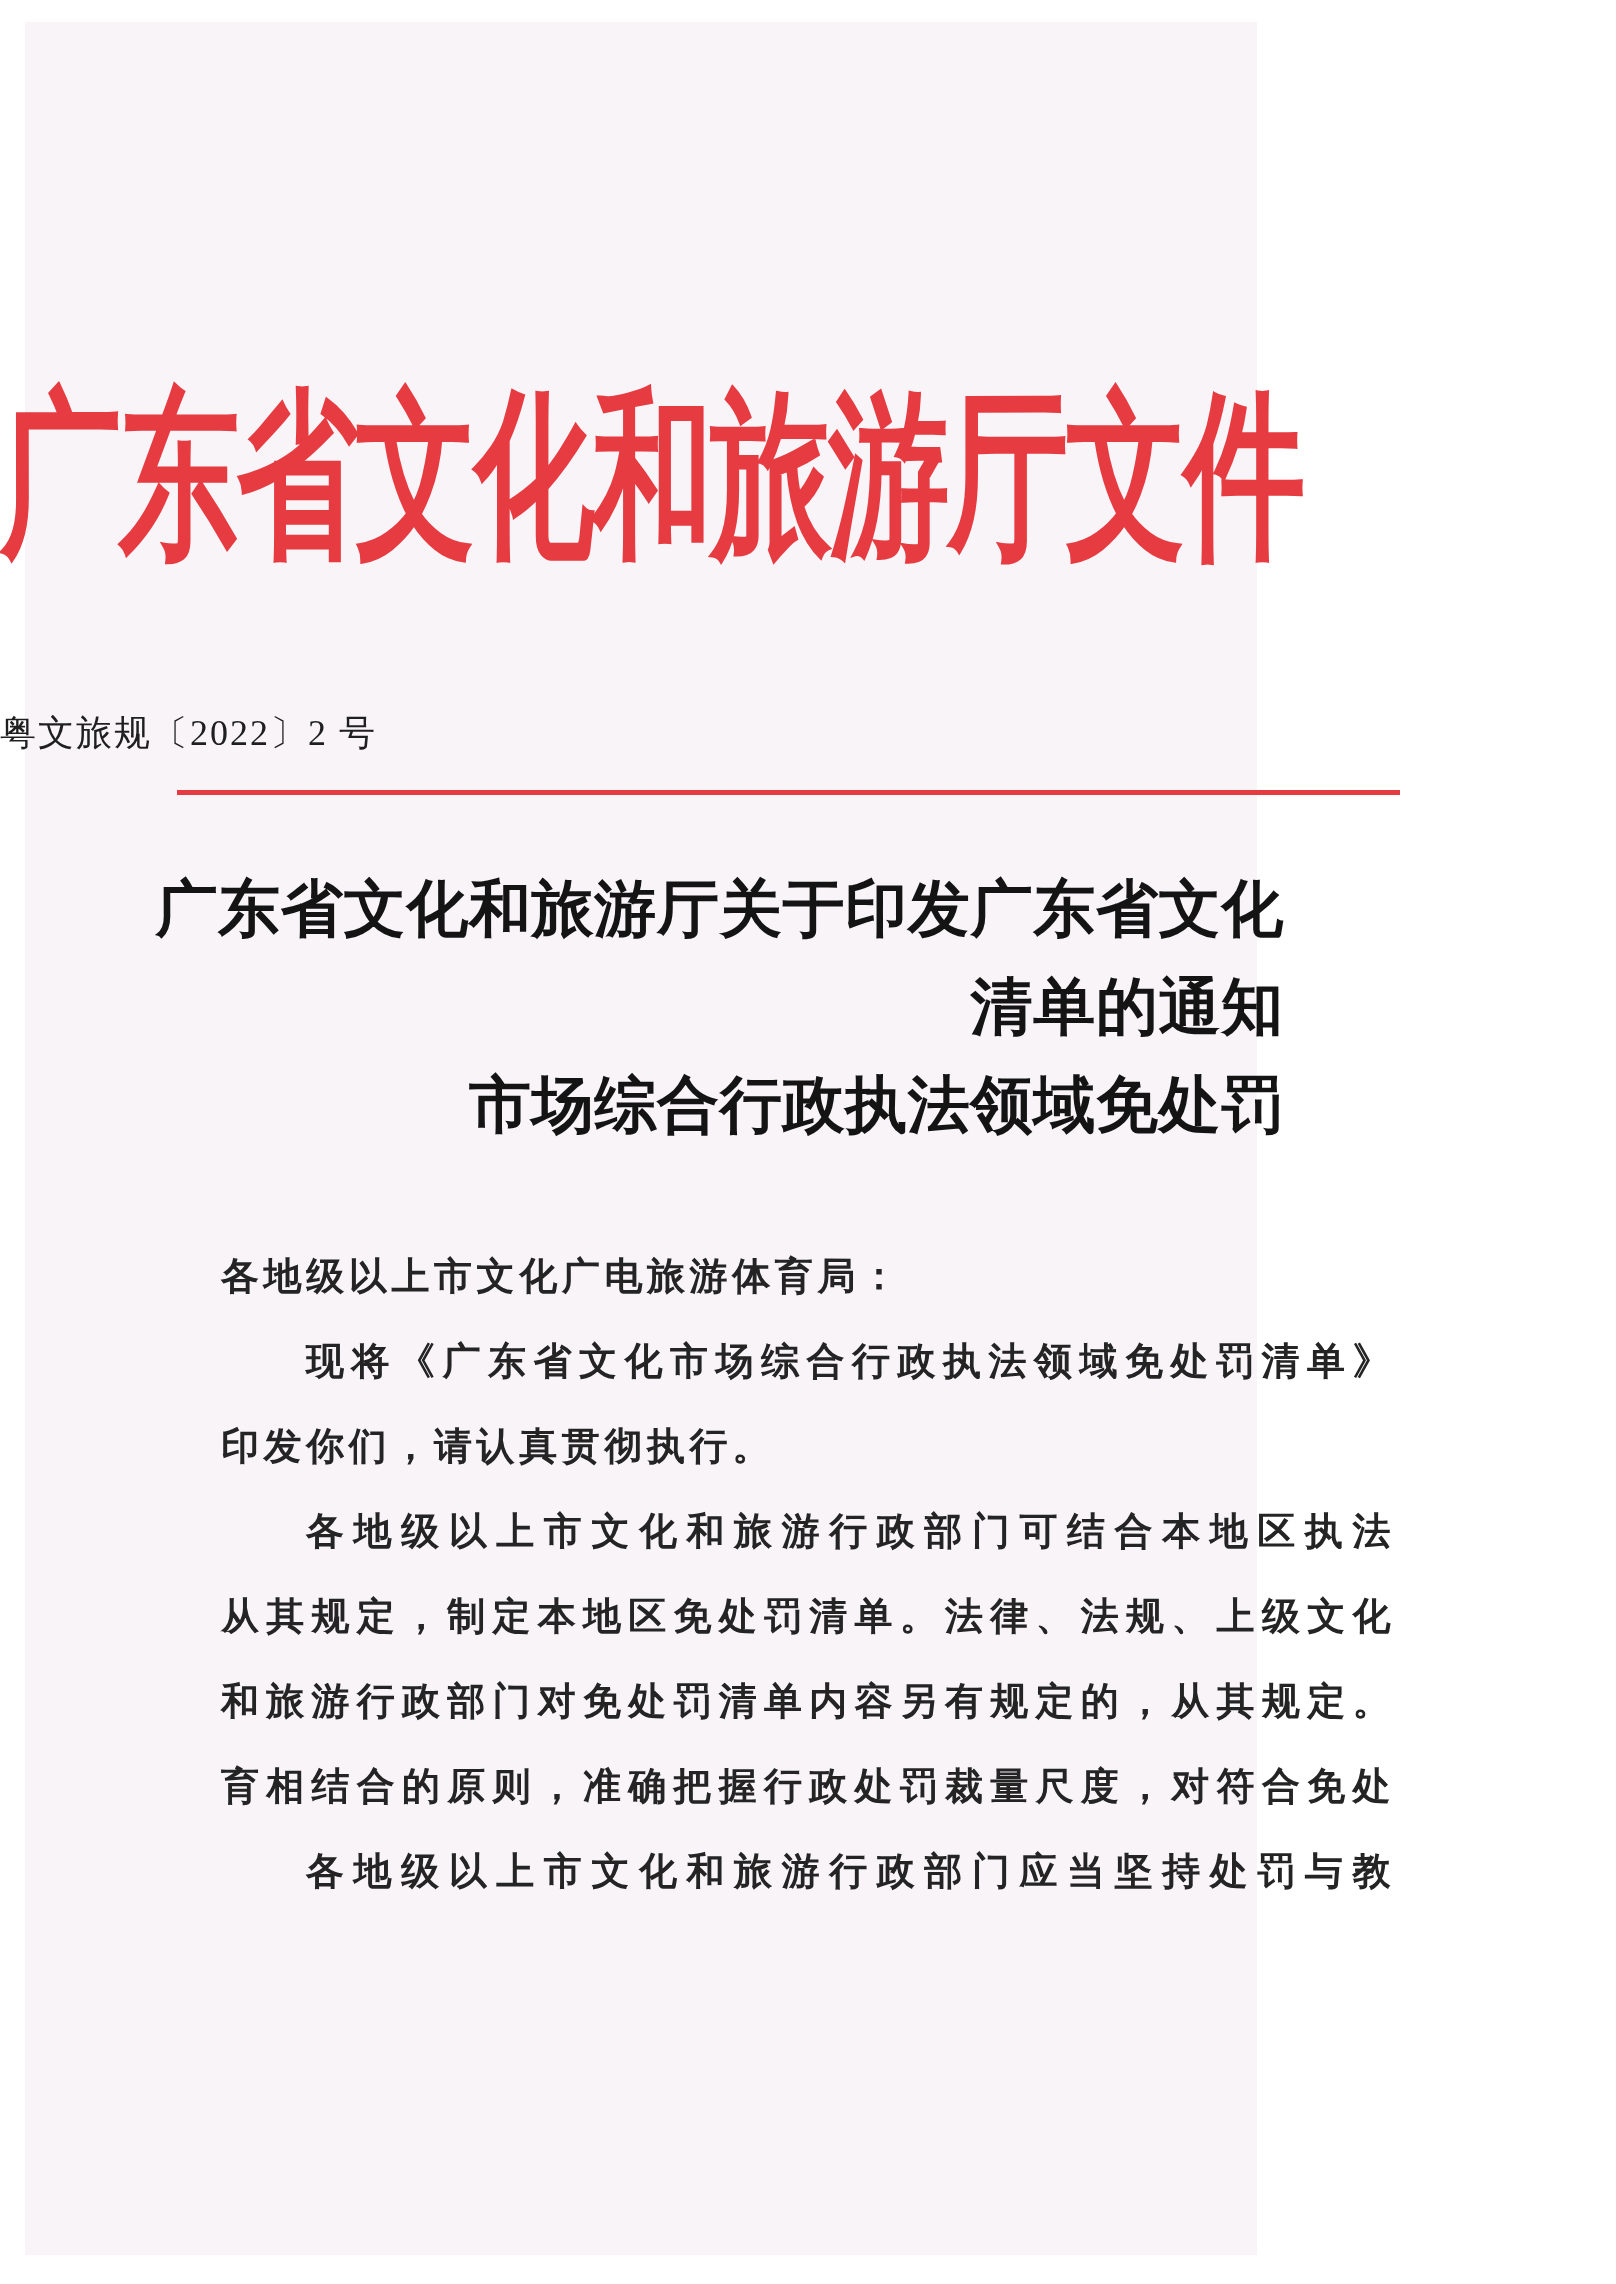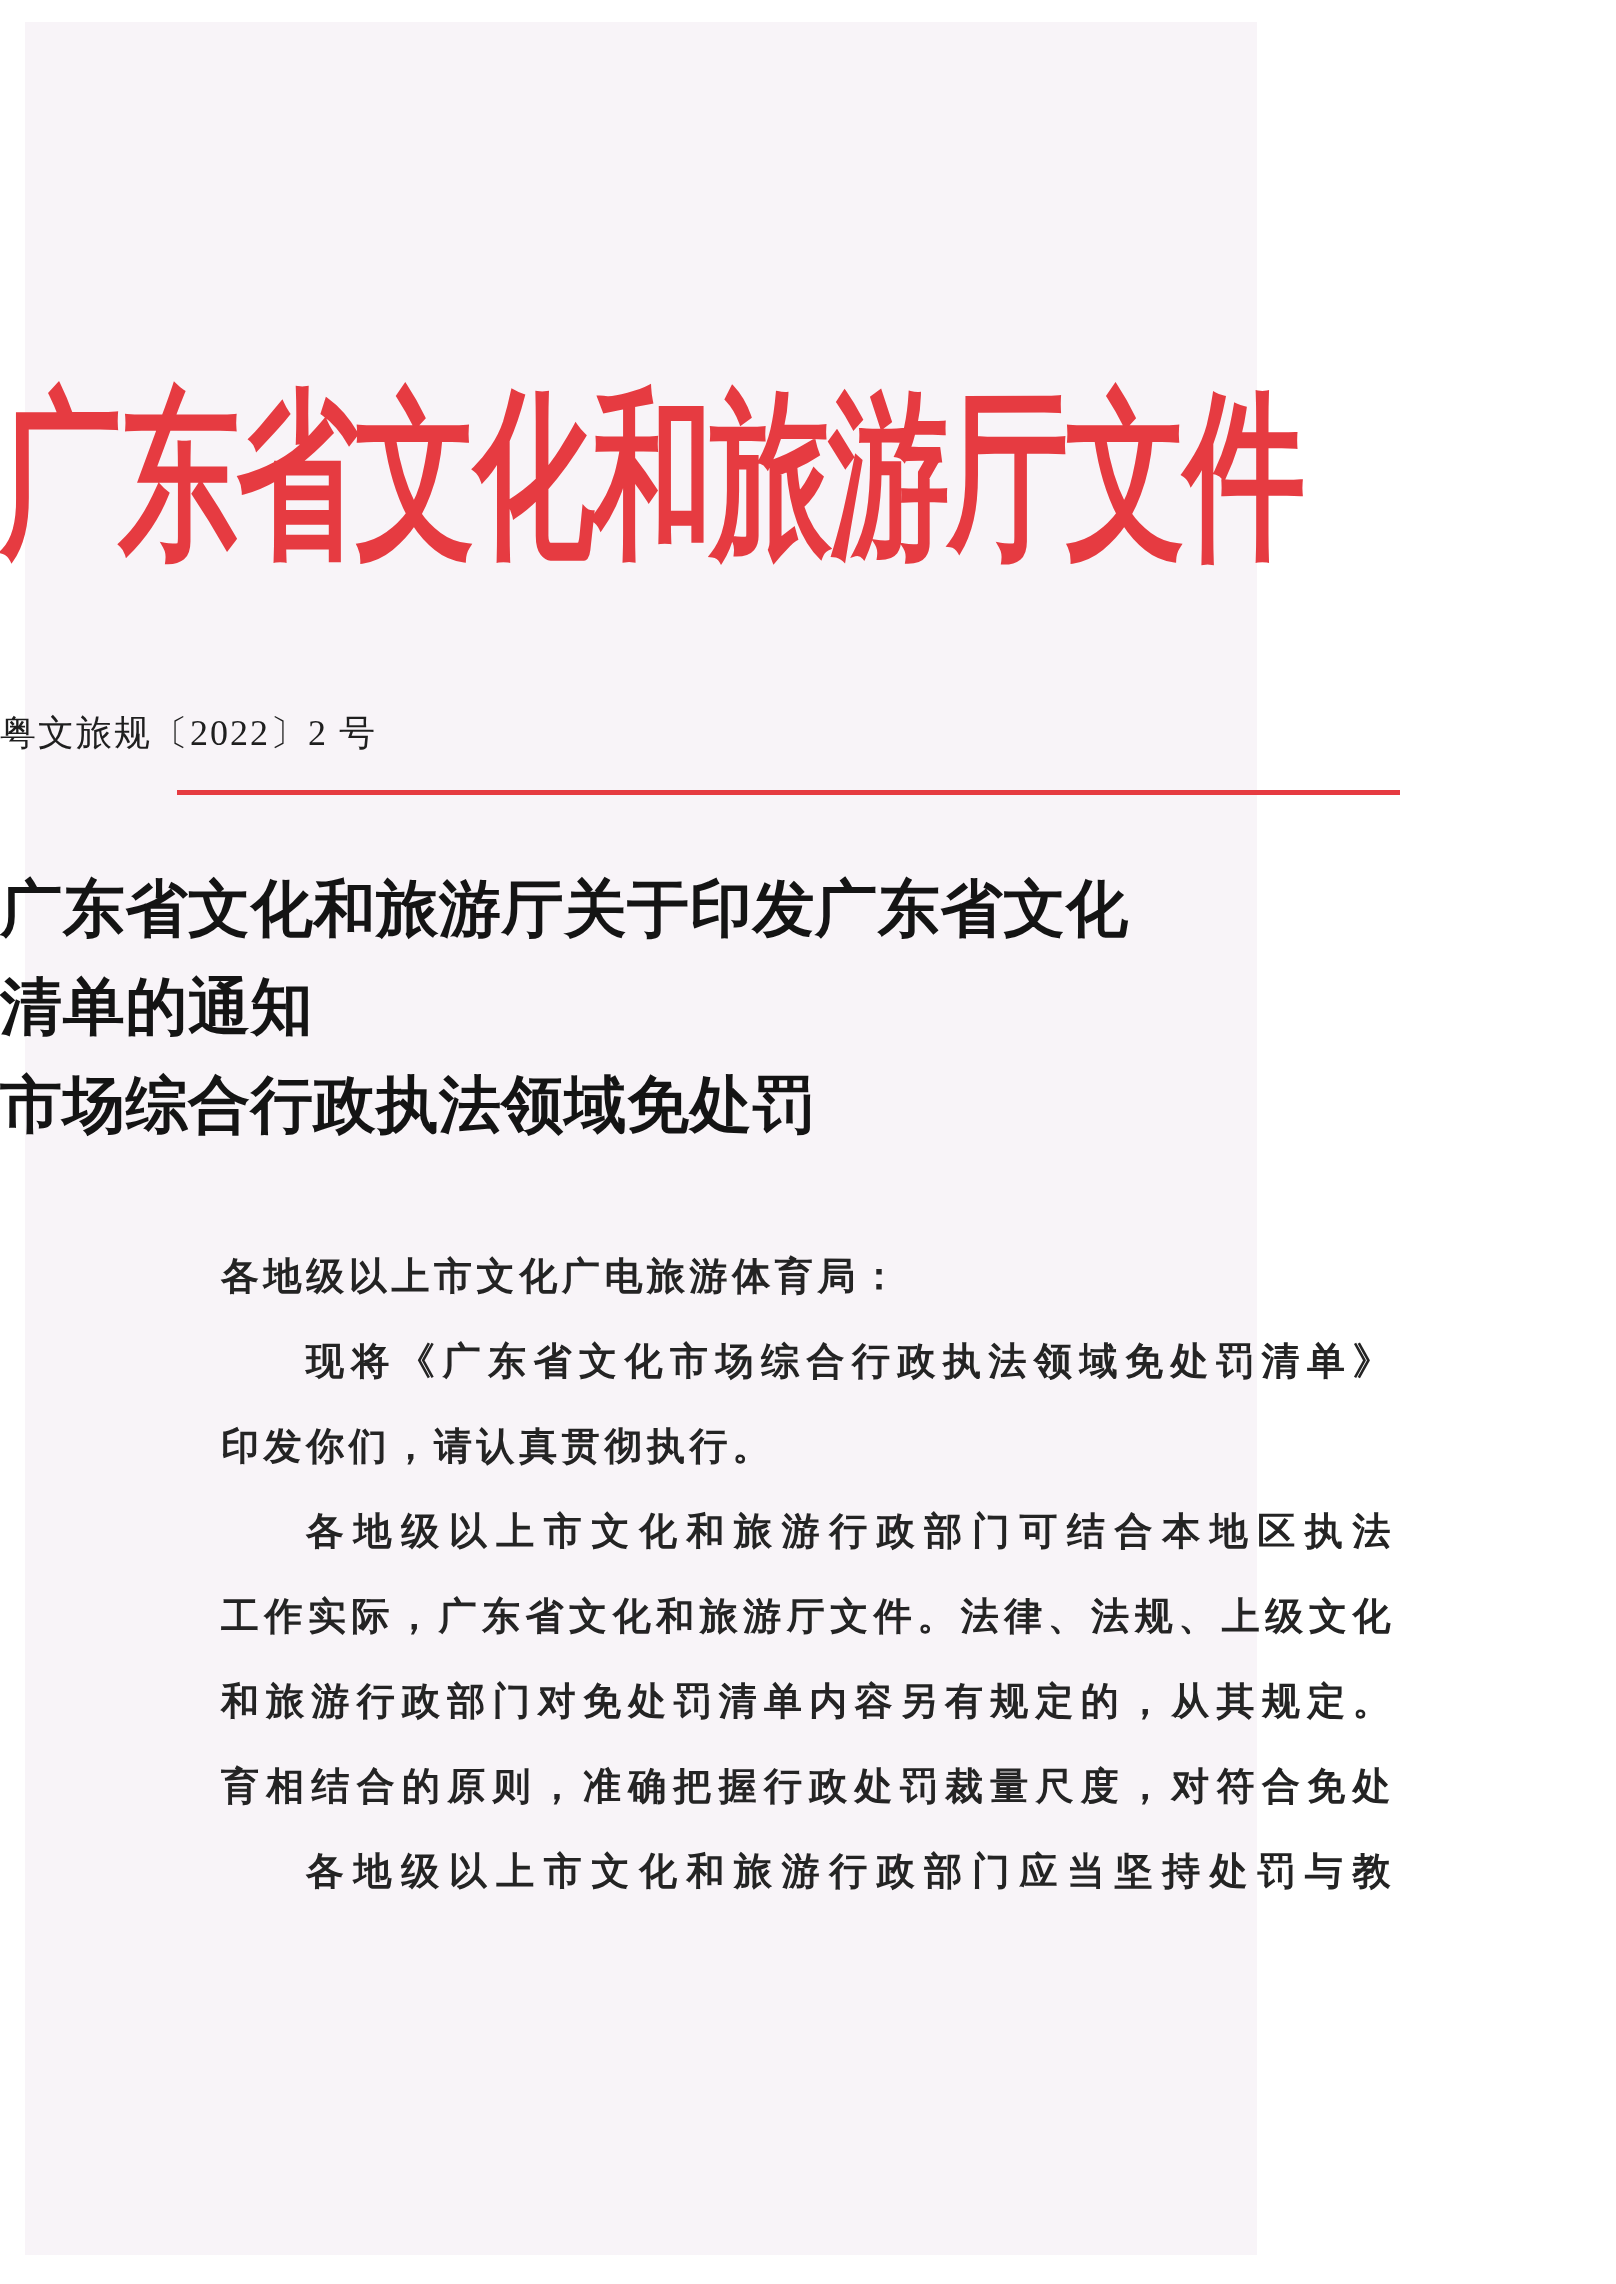--- a/index.html
+++ b/index.html
@@ -26,21 +26,21 @@
     position:absolute; top:709px; left:0; right:0;
     text-align:left; font-size:36px; letter-spacing:2px;
     color:#1f1f1f;
   }
   .red-rule {
     position:absolute; top:790px; left:177px;
     width:1223px; height:4.6px; background:var(--red);
   }
   .notice-title {
     position:absolute; top:860px; left:0; right:0;
-    text-align:left; font-weight:bold; font-size:62px;
+    text-align:right; font-weight:bold; font-size:62px;
     line-height:98px; color:#141414; letter-spacing:0.7px;
   }
   .body-block {
     position:absolute; top:1234px; left:221px; width:1174px;
     font-size:38px; line-height:85px; letter-spacing:4.6px; color:#242424;font-weight:bold;
   }
   .line { height:85px; }
   .line.justify { text-align:justify; text-align-last:justify; }
   .line.indent { text-indent:85px; }
 </style>
@@ -60,19 +60,19 @@
     <div>广东省文化和旅游厅关于印发广东省文化</div>
     <div>清单的通知</div>
     <div>市场综合行政执法领域免处罚</div>
   </div>
 
   <div class="body-block">
     <div class="line">各地级以上市文化广电旅游体育局：</div>
     <div class="line indent justify">现将《广东省文化市场综合行政执法领域免处罚清单》</div>
     <div class="line">印发你们，请认真贯彻执行。</div>
     <div class="line indent justify">各地级以上市文化和旅游行政部门可结合本地区执法</div>
-    <div class="line justify">工作实际，广东省文化和旅游厅文件。法律、法规、上级文化</div>
+    <div class="line justify">从其规定，制定本地区免处罚清单。法律、法规、上级文化</div>
     <div class="line justify">和旅游行政部门对免处罚清单内容另有规定的，从其规定。</div>
     <div class="line justify">育相结合的原则，准确把握行政处罚裁量尺度，对符合免处</div>
     <div class="line indent justify">各地级以上市文化和旅游行政部门应当坚持处罚与教</div>
   </div>
 </div>
 
 
 </body></html>

